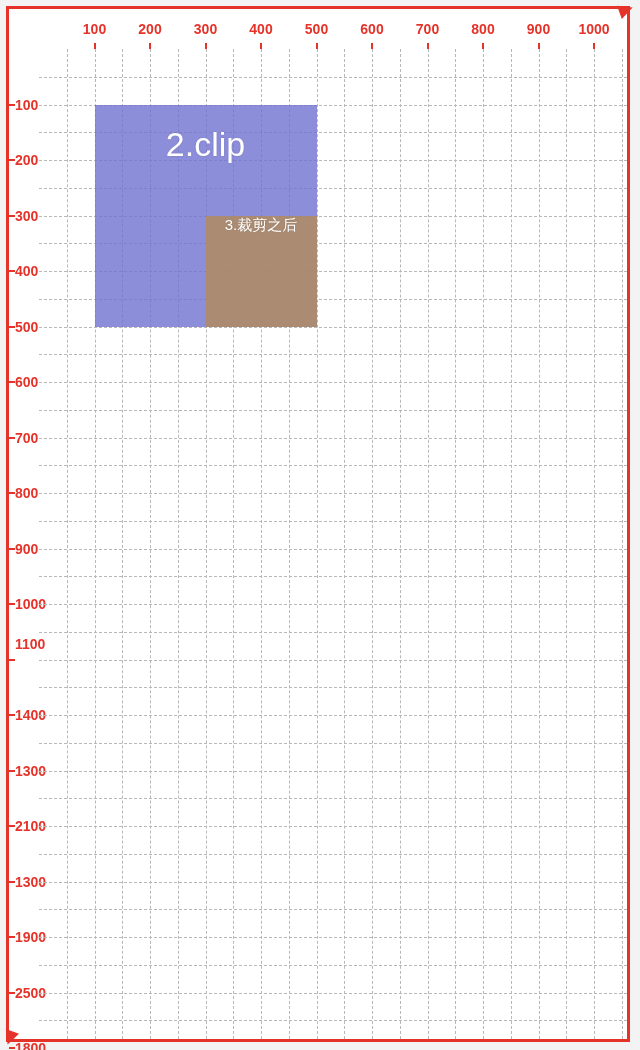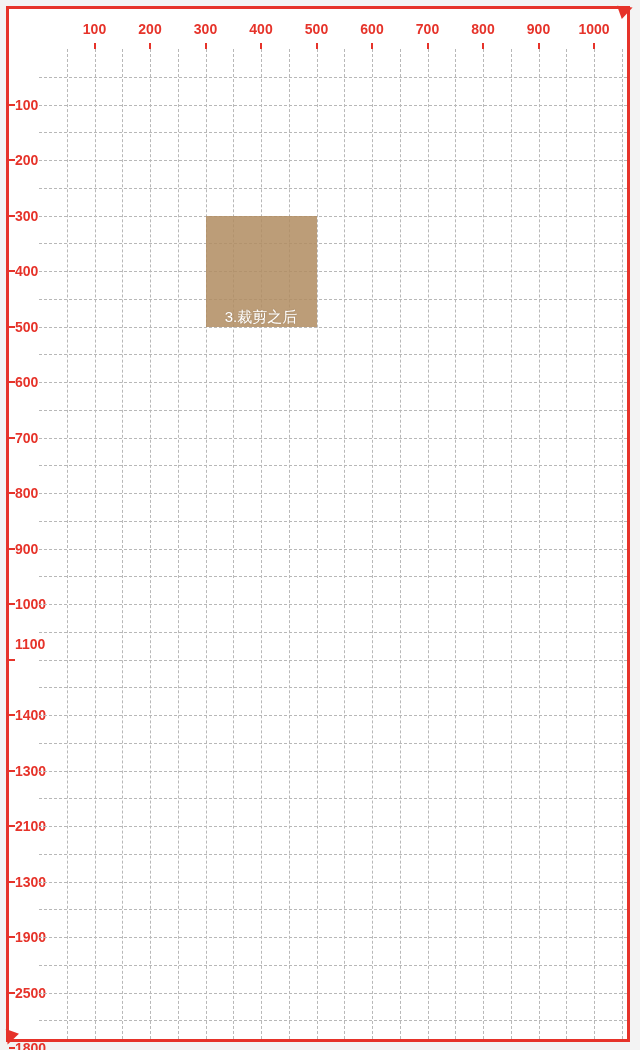--- a/index.html
+++ b/index.html
@@ -65,21 +65,21 @@
   .grid-v { top: 0; bottom: 0; border-left-width: 1px; }
   .grid-h { left: 0; right: 0; border-top-width: 1px; }
   .rect {
     position: absolute;
     display: flex;
     align-items: flex-start;
     justify-content: center;
   }
   .rect-original { background: rgba(231, 118, 126, 0.78); align-items: center; }
   .rect-clip     { background: rgba(112, 114, 209, 0.80); }
-  .rect-after    { background: rgba(176, 140, 96, 0.85); align-items: flex-end; }
+  .rect-after    { background: rgba(176, 140, 96, 0.85); align-items: flex-start; }
   .rect-label {
     color: #fff;
     font-weight: 500;
     text-shadow: 0 0 2px rgba(0,0,0,0.15);
   }
   .lbl-original { font-size: 34px; }
   .lbl-clip     { font-size: 34px; margin-top: 20px; }
   .lbl-after    { font-size: 15px; color: #fff; }
   .arrow-tr {
     position: absolute;
@@ -217,17 +217,20 @@
       <div class="grid-h" style="top: 721.5px;"></div>
       <div class="grid-h" style="top: 749.25px;"></div>
       <div class="grid-h" style="top: 777px;"></div>
       <div class="grid-h" style="top: 804.75px;"></div>
       <div class="grid-h" style="top: 832.5px;"></div>
       <div class="grid-h" style="top: 860.25px;"></div>
       <div class="grid-h" style="top: 888px;"></div>
       <div class="grid-h" style="top: 915.75px;"></div>
       <div class="grid-h" style="top: 943.5px;"></div>
       <div class="grid-h" style="top: 971.25px;"></div>
+      <div class="rect rect-clip" id="rect-clip" style="left: 55.5px; top: 55.5px; width: 222px; height: 222px;">
+      <span class="rect-label lbl-clip">2.clip</span>
+    </div>
       <div class="rect rect-after" id="rect-after" style="left: 166.5px; top: 166.5px; width: 111px; height: 111px;">
       <span class="rect-label lbl-after">3.裁剪之后</span>
     </div>
     </div>
 </div>
 
 </body></html>

